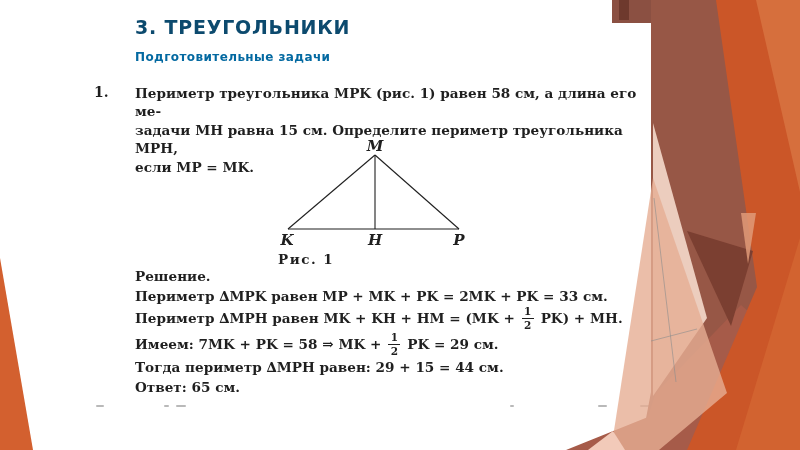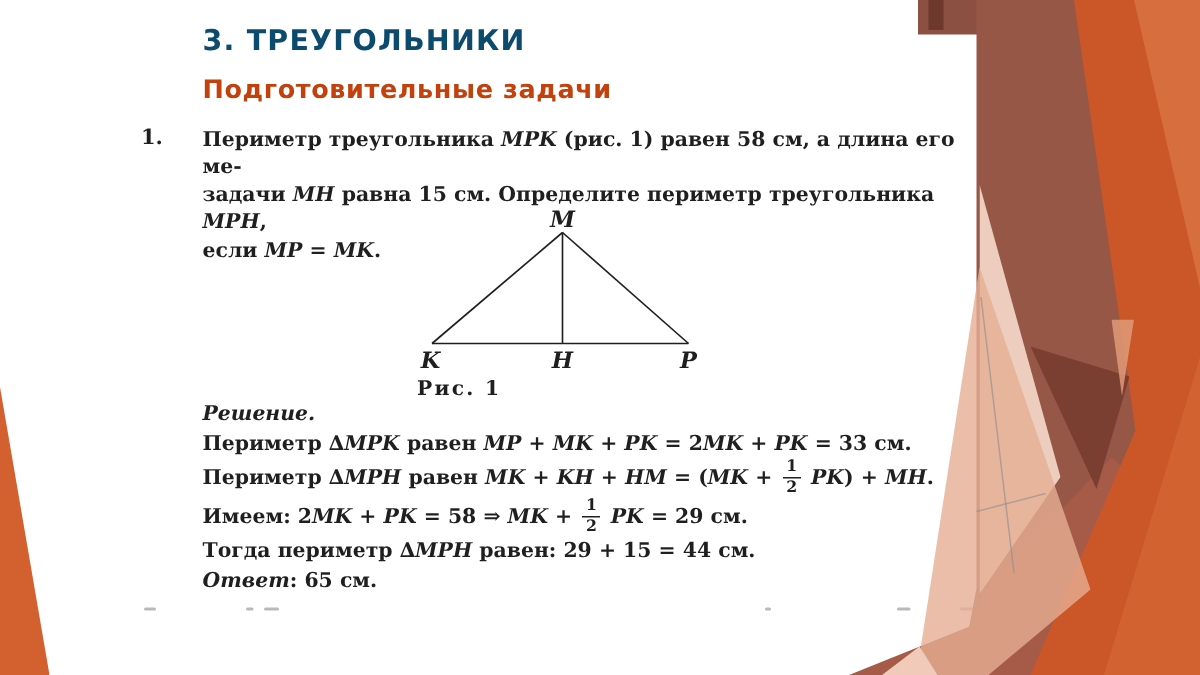--- a/index.html
+++ b/index.html
@@ -12,32 +12,32 @@
   
   .page{position:absolute;inset:0;}
   .h1{
     position:absolute;left:135px;top:16px;
     font-family:"DejaVu Sans", sans-serif;font-weight:bold;
     font-size:19px;letter-spacing:.8px;color:#0c4a6e;
   }
   .h2{
     position:absolute;left:135px;top:50px;
     font-family:"DejaVu Sans", sans-serif;font-weight:bold;
-    font-size:17px;letter-spacing:.4px;color:#c2410c;
+    font-size:12px;letter-spacing:.4px;color:#0369a1;
   }
   .prob-num{
     position:absolute;left:94px;top:84px;
     font-size:14px;font-weight:bold;
   }
   .prob-text{
     position:absolute;left:135px;top:84px;width:522px;
     font-size:13.6px;font-weight:bold;line-height:18.4px;
   }
   .prob-text p,.solution p{margin:0;}
-  .it{font-style:italic;}
+  .it{}
   
   .figure{position:absolute;left:278px;top:140px;width:192px;}
   .figure svg{display:block;}
   .fig-label{
     font-family:"DejaVu Serif", serif;font-style:italic;font-weight:bold;
     font-size:15px;fill:#1f1f1f;
   }
   .fig-caption{
     position:absolute;left:278px;top:251px;width:192px;text-align:left;
     font-size:13.5px;font-weight:bold;letter-spacing:1.5px;
@@ -107,21 +107,21 @@
   </div>
   <div class="fig-caption">Рис. 1</div>
 
   <div class="solution">
     <p><span class="it">Решение.</span></p>
     <p><span>Периметр ∆</span><span class="it">MPK</span><span> равен </span><span class="it">MP</span><span> + </span><span class="it">MK</span><span> + </span><span class="it">PK</span><span> = 2</span><span class="it">MK</span><span> + </span><span class="it">PK</span><span> = 33 см.</span></p>
     <p><span>Периметр ∆</span><span class="it">MPH</span><span> равен </span><span class="it">MK</span><span> + </span><span class="it">KH</span><span> + </span><span class="it">HM</span><span> = (</span><span class="it">MK</span><span> + </span><span class="frac">
           <span class="num">1</span>
           <span class="den">2</span>
         </span><span> </span><span class="it">PK</span><span>) + </span><span class="it">MH</span><span>.</span></p>
-    <p><span>Имеем: 2</span><span class="it">MK</span><span> + </span><span class="it">PK</span><span> = 58 ⇒ </span><span class="it">MK</span><span> + </span><span class="frac">
+    <p><span>Имеем: 7</span><span class="it">MK</span><span> + </span><span class="it">PK</span><span> = 58 ⇒ </span><span class="it">MK</span><span> + </span><span class="frac">
           <span class="num">1</span>
           <span class="den">2</span>
         </span><span> </span><span class="it">PK</span><span> = 29 см.</span></p>
     <p><span>Тогда периметр ∆</span><span class="it">MPH</span><span> равен: 29 + 15 = 44 см.</span></p>
     <p><span class="it">Ответ</span><span>: 65 см.</span></p>
   </div>
 
   <div class="artifacts">
     <i style="left:4px;width:8px;"></i>
     <i style="left:72px;width:5px;"></i>

